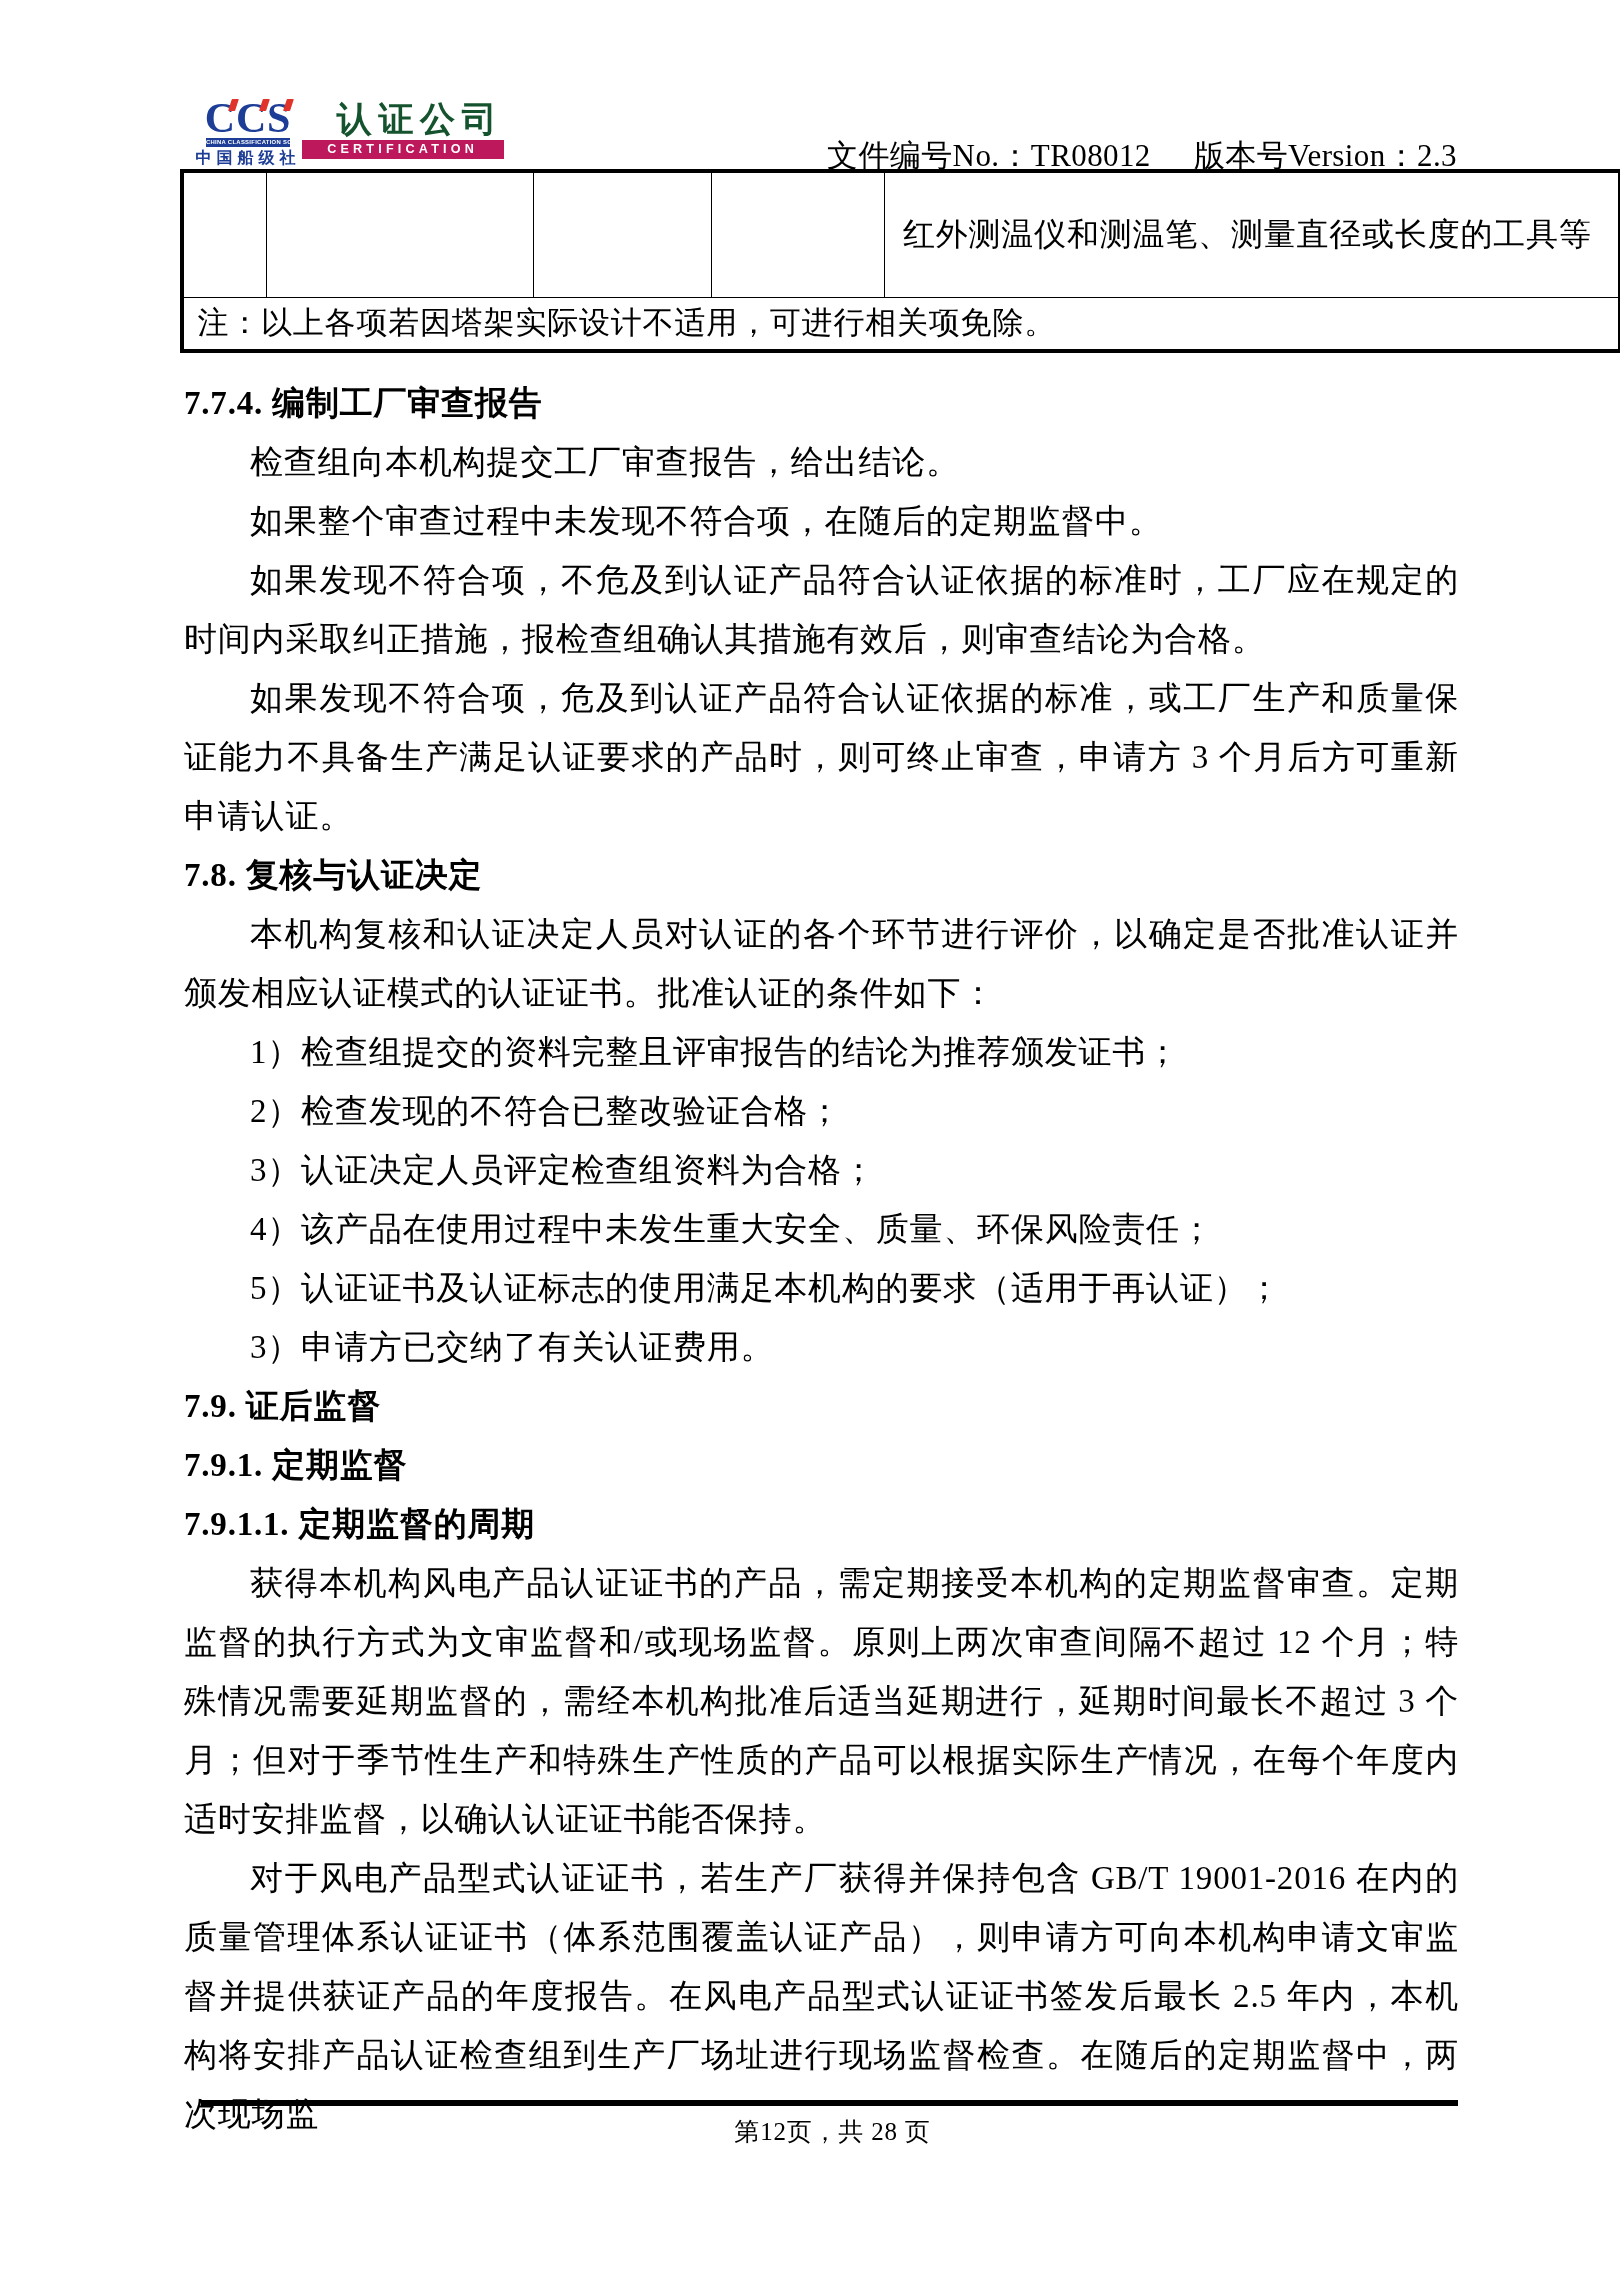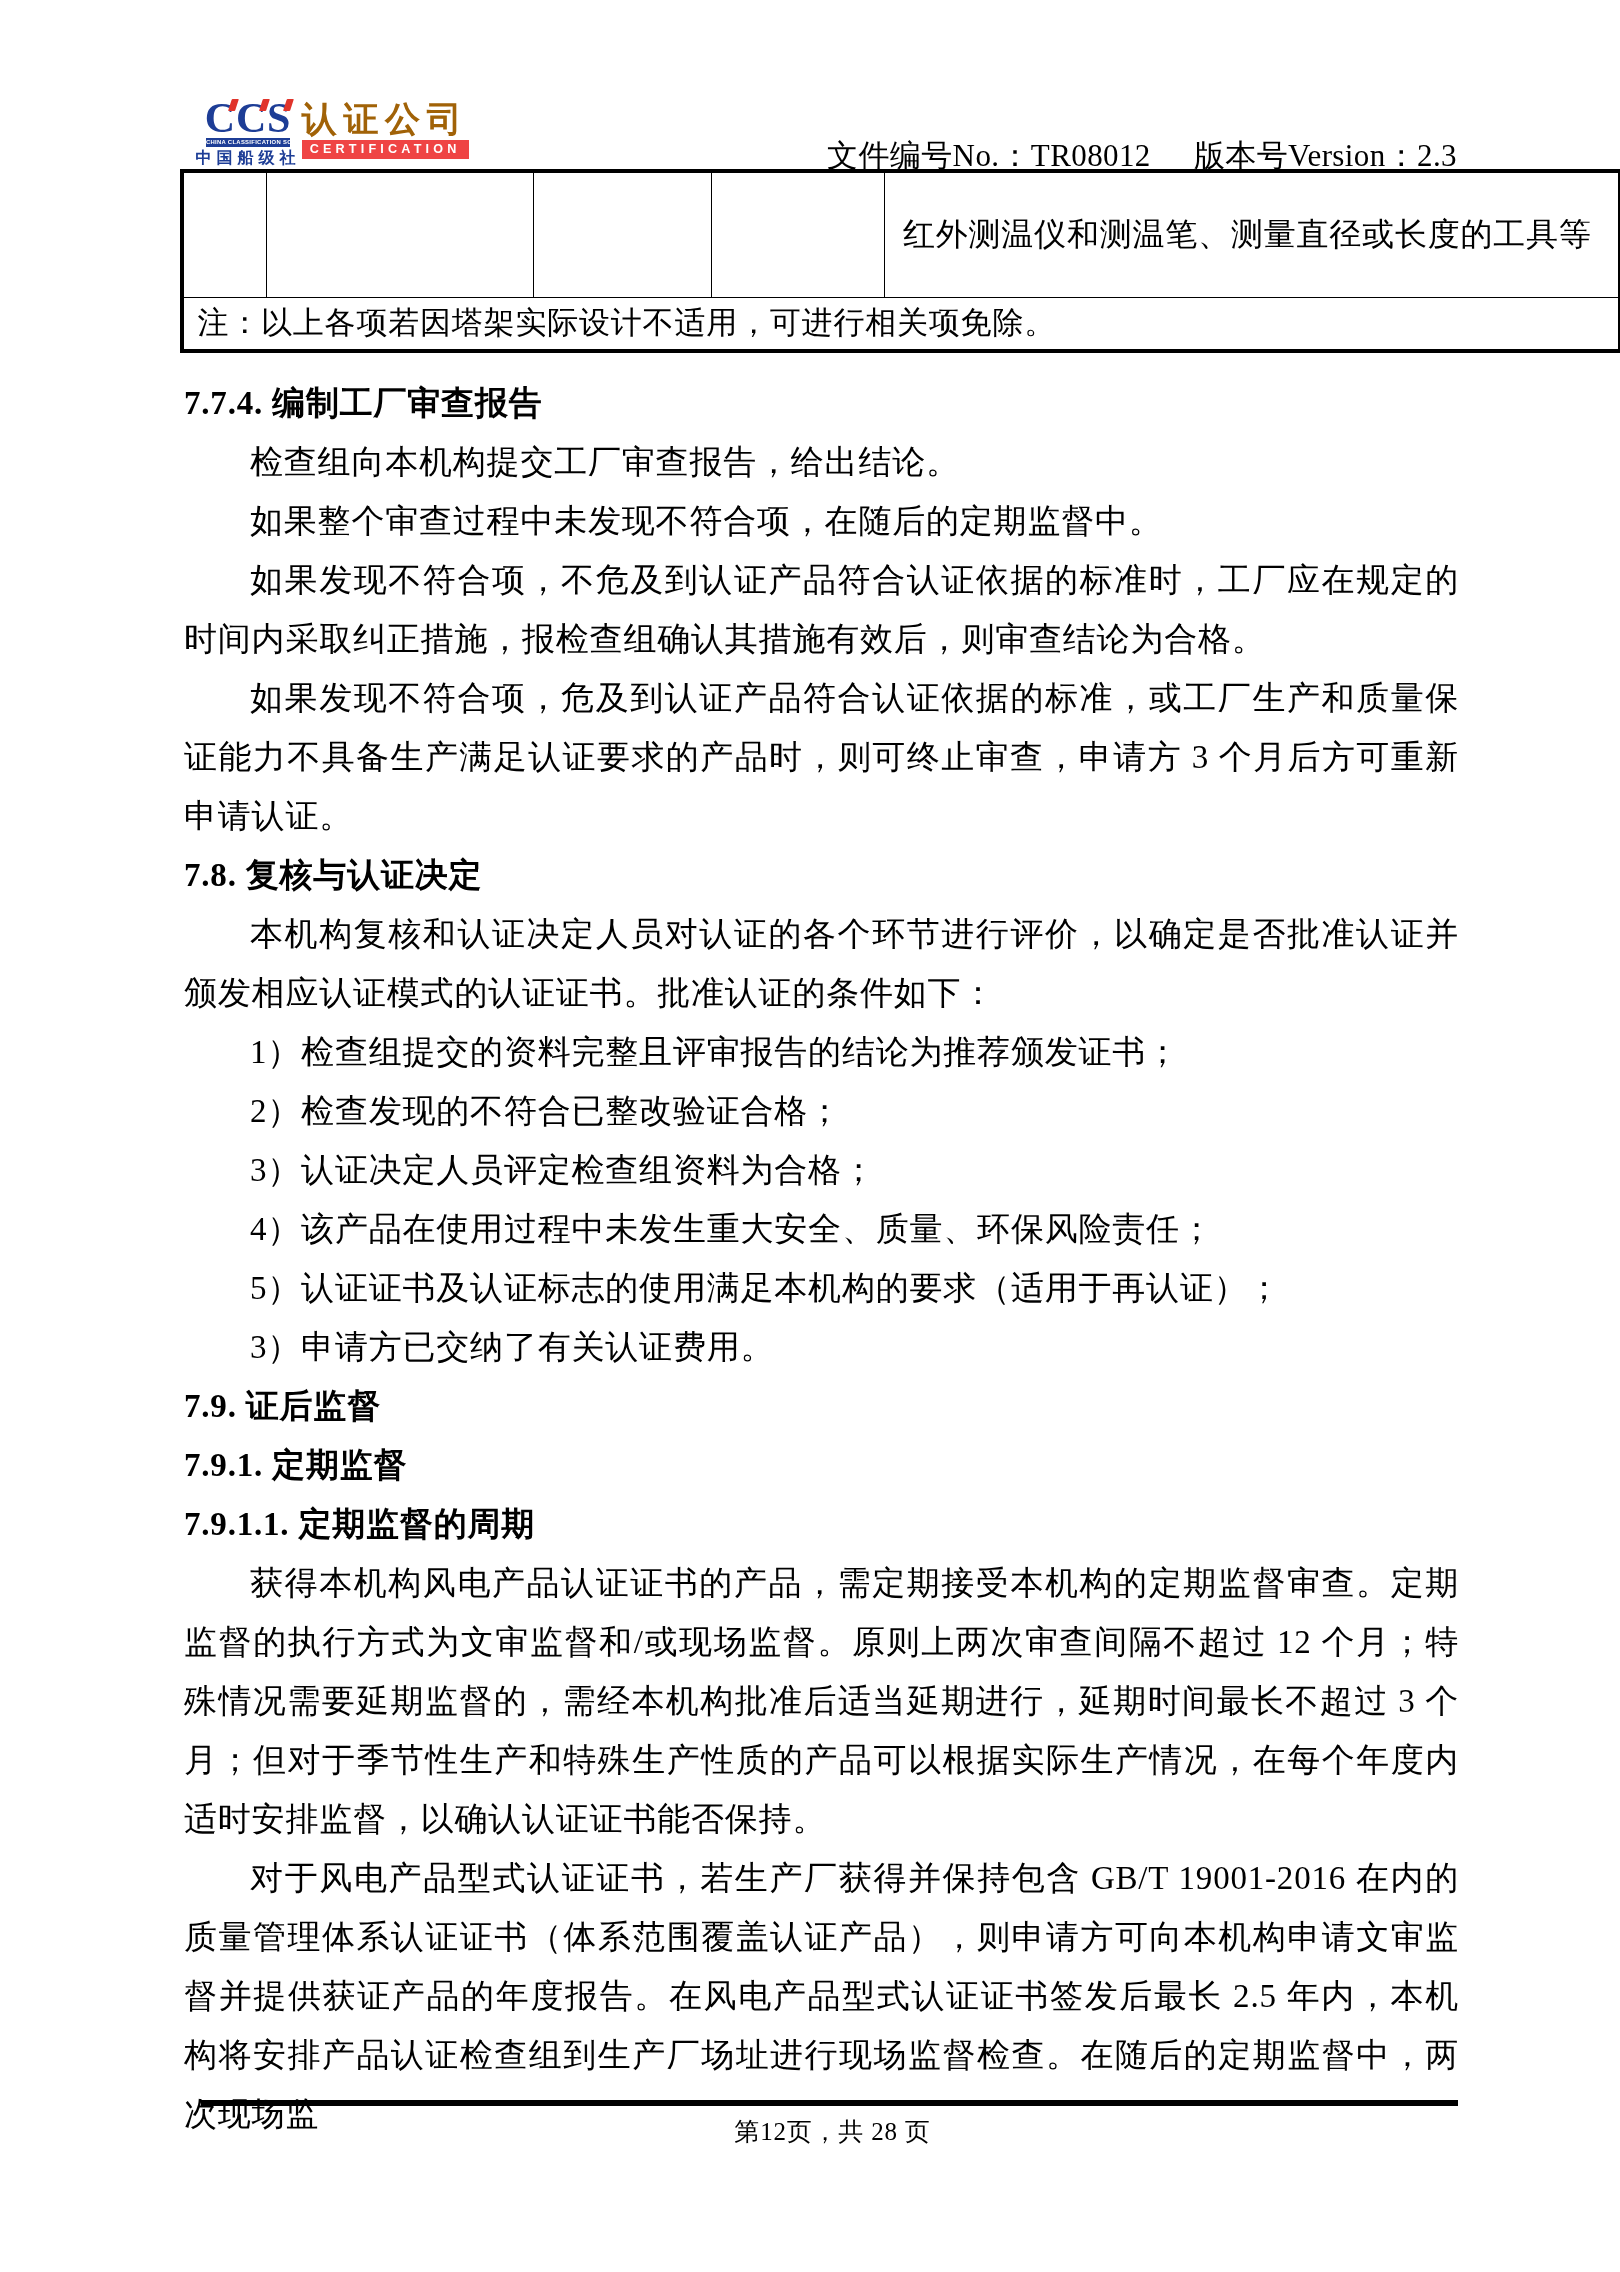--- a/index.html
+++ b/index.html
@@ -15,22 +15,22 @@
 
   
   .logo { position:absolute; left:206px; top:101px; display:flex; align-items:flex-start; gap:11.7px; }
   .logo-left { display:flex; flex-direction:column; align-items:center; width:84px; }
   .ccs-word { display:flex; font-weight:bold; font-size:42px; line-height:35px; letter-spacing:0.8px; color:#1d3d96; font-family:"Liberation Serif",serif; }
   .ccs-letter { position:relative; }
   .ccs-letter .tick { position:absolute; top:-1.7px; right:-0.8px; width:6.7px; height:11.7px; background:#e0342b; transform:skewX(-18deg); border-radius:0.8px; }
   .ccs-band { margin-top:1.7px; width:100%; background:#1d3d96; color:#fff; font-family:"Liberation Sans",sans-serif; font-weight:bold; font-size:5.9px; letter-spacing:0.3px; text-align:center; padding:1.7px 0; white-space:nowrap; }
   .ccs-zh { margin-top:0.8px; color:#1d3d96; font-weight:bold; font-size:16px; letter-spacing:5px; white-space:nowrap; }
   .logo-right { display:flex; flex-direction:column; }
-  .brand-zh { color:#a16207; font-weight:bold; font-size:35px; line-height:37px; letter-spacing:6.7px; white-space:nowrap; }
-  .brand-en { margin-top:1.7px; background:#ef4444; color:#fff; font-family:"Liberation Sans",sans-serif; font-weight:bold; font-size:12.6px; letter-spacing:4.2px; text-align:center; padding:2.5px 5px; white-space:nowrap; }
+  .brand-zh { color:#14532d; font-weight:bold; font-size:35px; line-height:37px; letter-spacing:6.7px; white-space:nowrap;margin-left:35px; }
+  .brand-en { margin-top:1.7px; background:#be185d; color:#fff; font-family:"Liberation Sans",sans-serif; font-weight:bold; font-size:12.6px; letter-spacing:4.2px; text-align:center; padding:2.5px 5px; white-space:nowrap; }
 
   .doc-ident { position:absolute; top:135px; right:164px; font-size:31px; white-space:nowrap; letter-spacing:0.4px; }
   .doc-ident .grp { margin-left:35px; }
   .doc-ident .grp:first-child { margin-left:0; }
 
   
   .top-table { position:absolute; left:180px; top:169px; width:1442px; border-collapse:collapse; table-layout:fixed; }
   .top-table td { border:1.7px solid #000; padding:0; vertical-align:middle; }
   .top-table { border:4.2px solid #000; }
   .top-table .r1 td { height:126px; }

